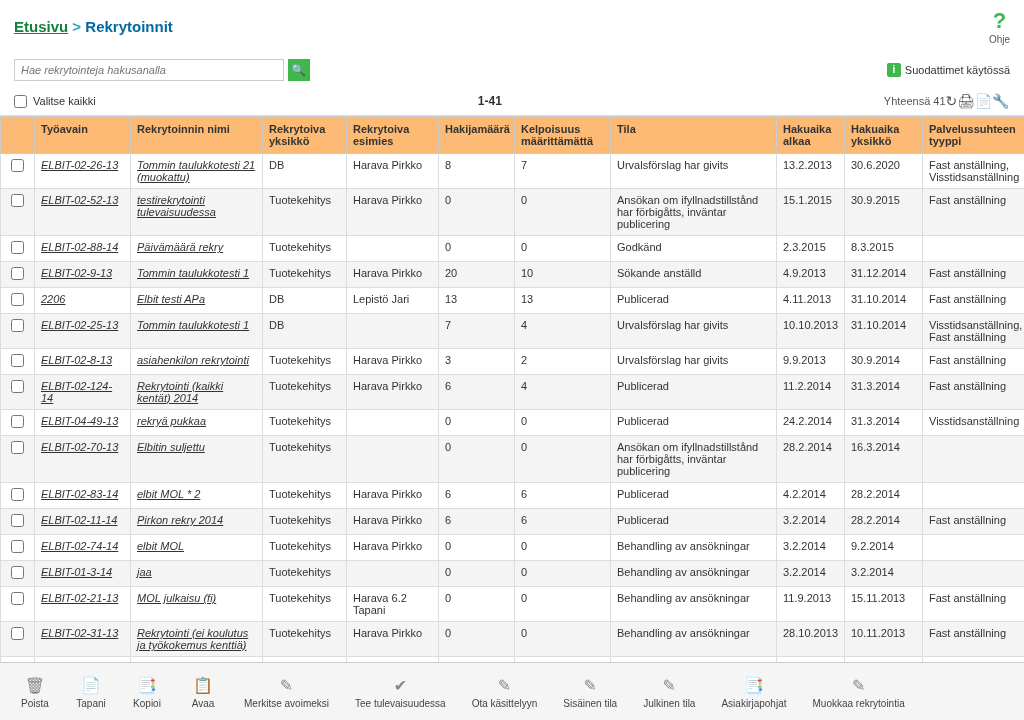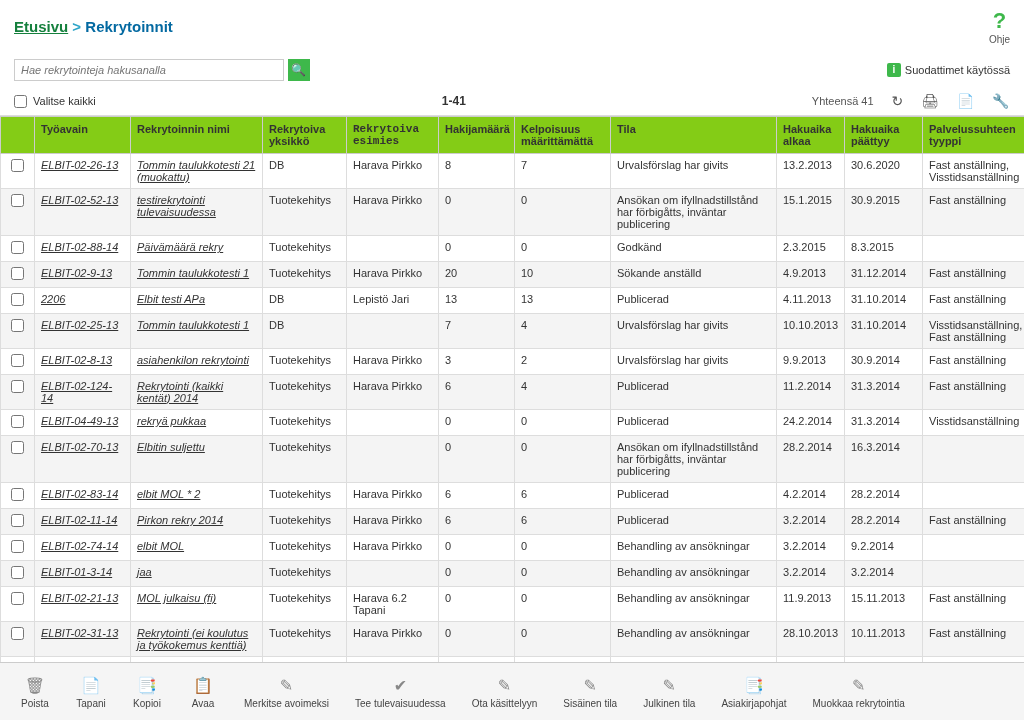--- a/index.html
+++ b/index.html
@@ -16,34 +16,34 @@
 .search-wrap { display: flex; align-items: center; }
 .search-input { width: 270px; height: 22px; padding: 2px 6px; border: 1px solid #ccc; font-style: italic; color: #999; font-size: 11px; }
 .search-btn { width: 22px; height: 22px; background: #3eb84b; color: #fff; border: none; margin-left: 4px; font-size: 12px; cursor: pointer; }
 .filters-on { color: #333; font-size: 11px; display: flex; align-items: center; }
 .filters-on .i { width: 14px; height: 14px; background: #3eb84b; color: #fff; font-weight: bold; text-align: center; line-height: 14px; border-radius: 2px; margin-right: 4px; font-size: 10px; }
 
 .toolbar { padding: 6px 14px; display: flex; justify-content: space-between; align-items: center; border-bottom: 1px solid #ddd; }
 .select-all { display: flex; align-items: flex-start; gap: 6px; }
 .select-all input { margin: 0; }
 .count { font-weight: bold; font-size: 12px; }
-.toolbar-right { display: flex; align-items: center; gap: 18px; color: #555; }
+.toolbar-right { display: flex; align-items: center; gap: 0; color: #555; }
 .tool-icon { cursor: pointer; font-size: 14px; }
 
 .table-wrap { overflow-y: auto; height: 568px; border-bottom: 1px solid #ccc; }
 table { border-collapse: collapse; width: 100%; table-layout: fixed; }
-thead th { background: #84cc16; border: 1px solid #ccc; padding: 6px 6px; text-align: left; font-size: 11px; font-weight: bold; color: #333; vertical-align: top; position: sticky; top: 0; }
+thead th { background: #fdba74; border: 1px solid #ccc; padding: 6px 6px; text-align: left; font-size: 11px; font-weight: bold; color: #333; vertical-align: top; position: sticky; top: 0; }
 tbody td { border: 1px solid #ddd; padding: 5px 6px; font-size: 11px; vertical-align: top; }
 tbody tr:nth-child(even) { background: #f4f4f4; }
 tbody tr:nth-child(odd) { background: #fff; }
 .chk-col { width: 34px; text-align: center; }
 .col-tyoavain { width: 96px; }
 .col-nimi { width: 132px; }
 .col-yksikko { width: 84px; }
-.col-esimies { width: 92px; font-family: Liberation Mono, monospace; }
+.col-esimies { width: 92px; }
 .col-hakija { width: 76px; }
 .col-kelp { width: 96px; }
 .col-tila { width: 166px; }
 .col-alkaa { width: 68px; }
 .col-paattyy { width: 78px; }
 .col-tyyppi { width: 130px; }
 .link { color: #333; text-decoration: underline; font-style: italic; }
 
 .bottom-bar { position: absolute; bottom: 0; left: 0; right: 0; height: 58px; background: #f5f5f5; border-top: 1px solid #ccc; display: flex; align-items: center; gap: 6px; padding: 0 10px; }
 .bbtn { display: flex; flex-direction: column; align-items: center; justify-content: center; padding: 4px 10px; cursor: pointer; font-size: 10px; color: #444; min-width: 50px; }
@@ -98,21 +98,21 @@
     <tr>
       <th class="chk-col"></th>
       <th class="col-tyoavain">Työavain</th>
       <th class="col-nimi">Rekrytoinnin nimi</th>
       <th class="col-yksikko">Rekrytoiva yksikkö</th>
       <th class="col-esimies">Rekrytoiva esimies</th>
       <th class="col-hakija">Hakijamäärä</th>
       <th class="col-kelp">Kelpoisuus määrittämättä</th>
       <th class="col-tila">Tila</th>
       <th class="col-alkaa">Hakuaika alkaa</th>
-      <th class="col-paattyy">Hakuaika päättyy</th>
+      <th class="col-paattyy">Hakuaika yksikkö</th>
       <th class="col-tyyppi">Palvelussuhteen tyyppi</th>
     </tr>
   </thead>
   <tbody id="tbody">
         <tr>
           <td class="chk-col"><input type="checkbox" style=""></td>
           <td><span class="link">ELBIT-02-26-13</span></td>
           <td><span class="link">Tommin taulukkotesti 21 (muokattu)</span></td>
           <td>DB</td>
           <td>Harava Pirkko</td>

